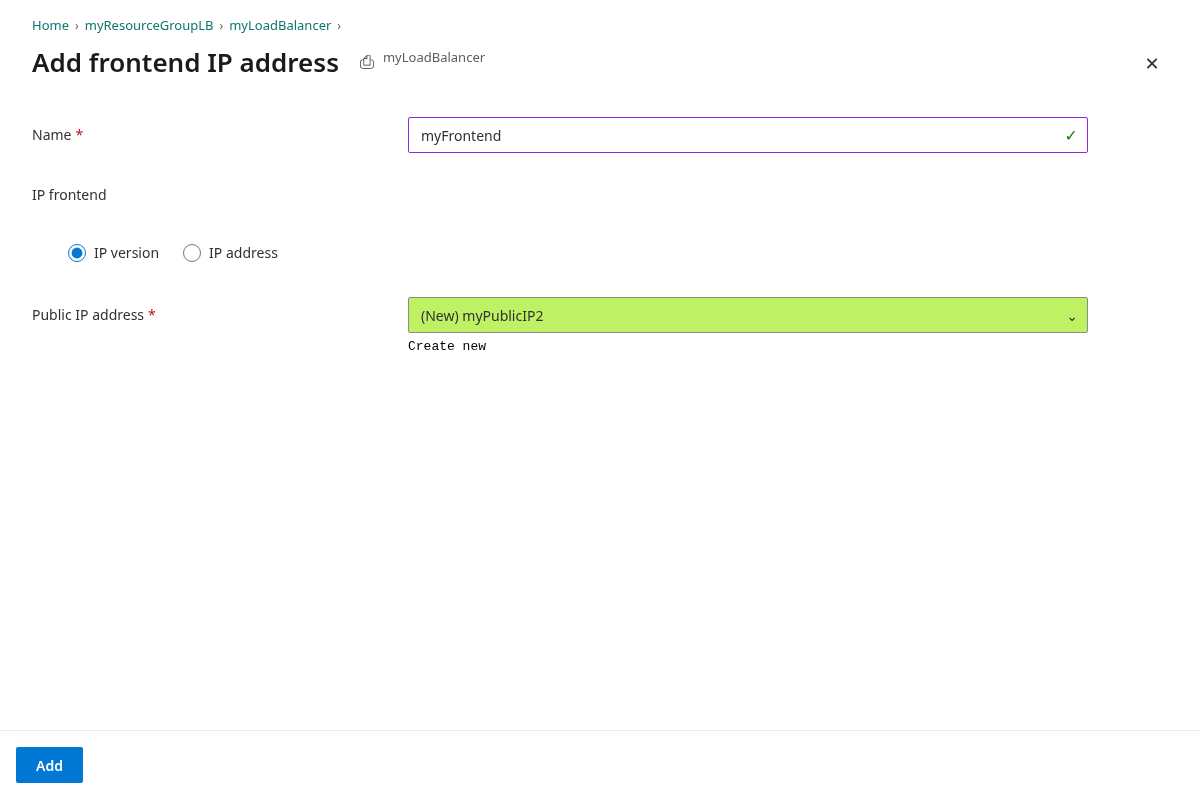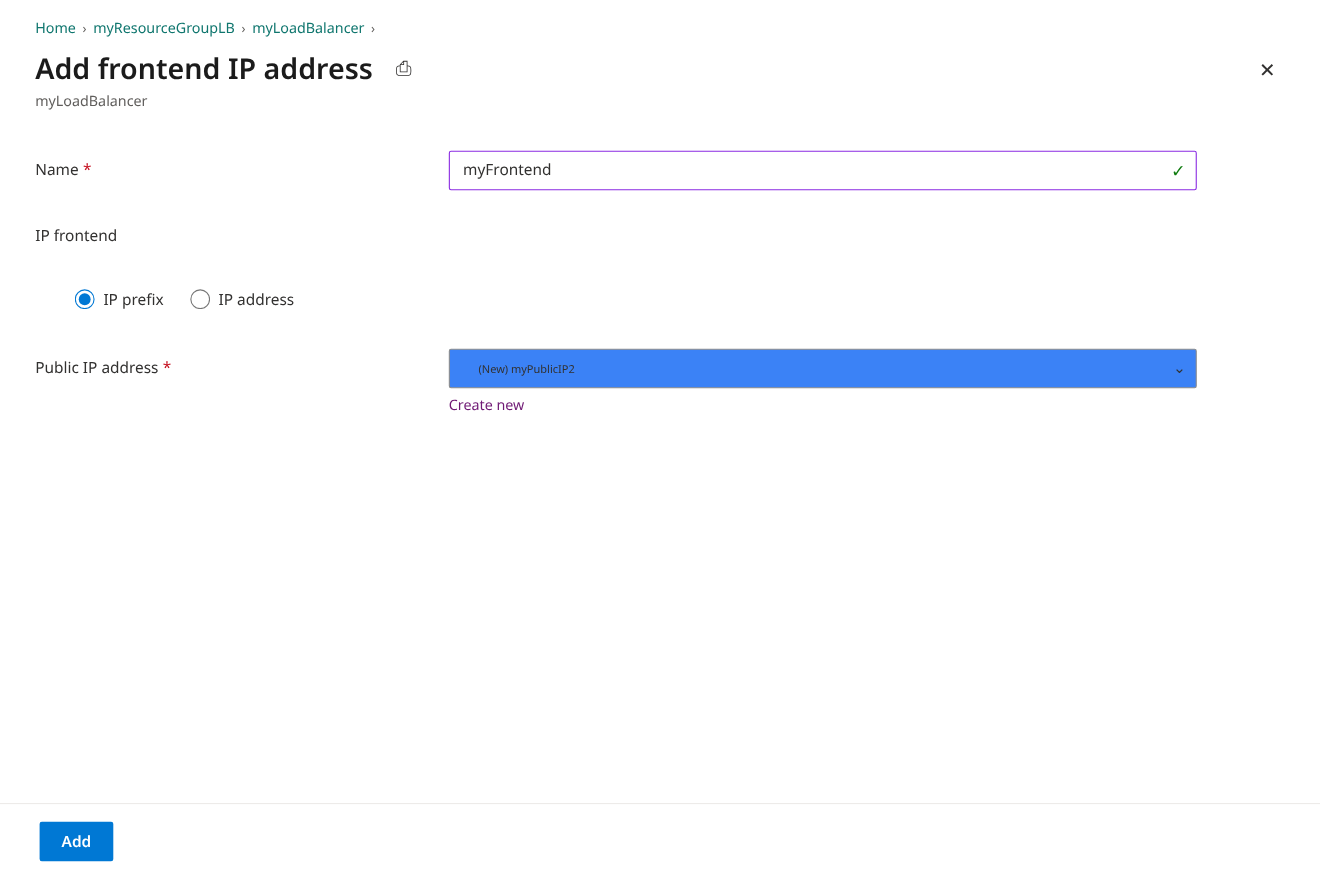--- a/index.html
+++ b/index.html
@@ -51,21 +51,21 @@
     
     .header {
       padding: 4px 32px 4px 32px;
       display: flex;
       align-items: flex-start;
       justify-content: space-between;
     }
 
     .header-left {
       display: flex;
-      flex-direction: column;
+      flex-direction: row;
     }
 
     .header-title-row {
       display: flex;
       align-items: center;
       gap: 12px;
     }
 
     .page-title {
       font-size: 26px;
@@ -212,54 +212,55 @@
     .dropdown-wrapper {
       position: relative;
       width: 100%;
     }
 
     .dropdown-select {
       width: 100%;
       height: 36px;
       border: 1px solid #8c8c8c;
       border-radius: 2px;
-      padding: 0 36px 0 26px;
-      font-size: 10px;
-      color: #323130;
-      background: #3b82f6;
+      padding: 0 36px 0 12px;
+      font-size: 14px;
+      color: #323130;
+      background: #bef264;
       appearance: none;
       -webkit-appearance: none;
       cursor: pointer;
       outline: none;
       font-family: inherit;
     }
 
     .dropdown-chevron {
       position: absolute;
       right: 10px;
       top: 50%;
       transform: translateY(-50%);
       pointer-events: none;
       color: #323130;
       font-size: 14px;
     }
 
     .create-new-link {
       display: inline-block;
       margin-top: 6px;
-      color: #701a75;
+      color: #000000;
       font-size: 13px;
       cursor: pointer;
       text-decoration: none;
+      font-family: Liberation Mono, monospace;
     }
 
     
     .bottom-area {
       border-top: 1px solid #edebe9;
-      padding: 16px 36px;
+      padding: 16px 16px;
       display: flex;
       align-items: center;
       margin-top: auto;
     }
 
     .add-btn {
       background: #0078d4;
       color: #fff;
       border: none;
       border-radius: 2px;
@@ -321,21 +322,21 @@
       <div class="form-label">
         <span>IP frontend</span>
       </div>
     </div>
 
     <div class="form-row">
       <div class="form-field">
         <div class="radio-group">
           <label class="radio-option">
             <input type="radio" class="radio-input" name="ip_type" value="ipaddress" checked="" style="">
-            <span class="radio-label">IP prefix</span>
+            <span class="radio-label">IP version</span>
           </label>
           <label class="radio-option">
             <input type="radio" class="radio-input" name="ip_type" value="ipprefix" style="">
             <span class="radio-label">IP address</span>
           </label>
         </div>
       </div>
     </div>
 
     <div class="form-row">

